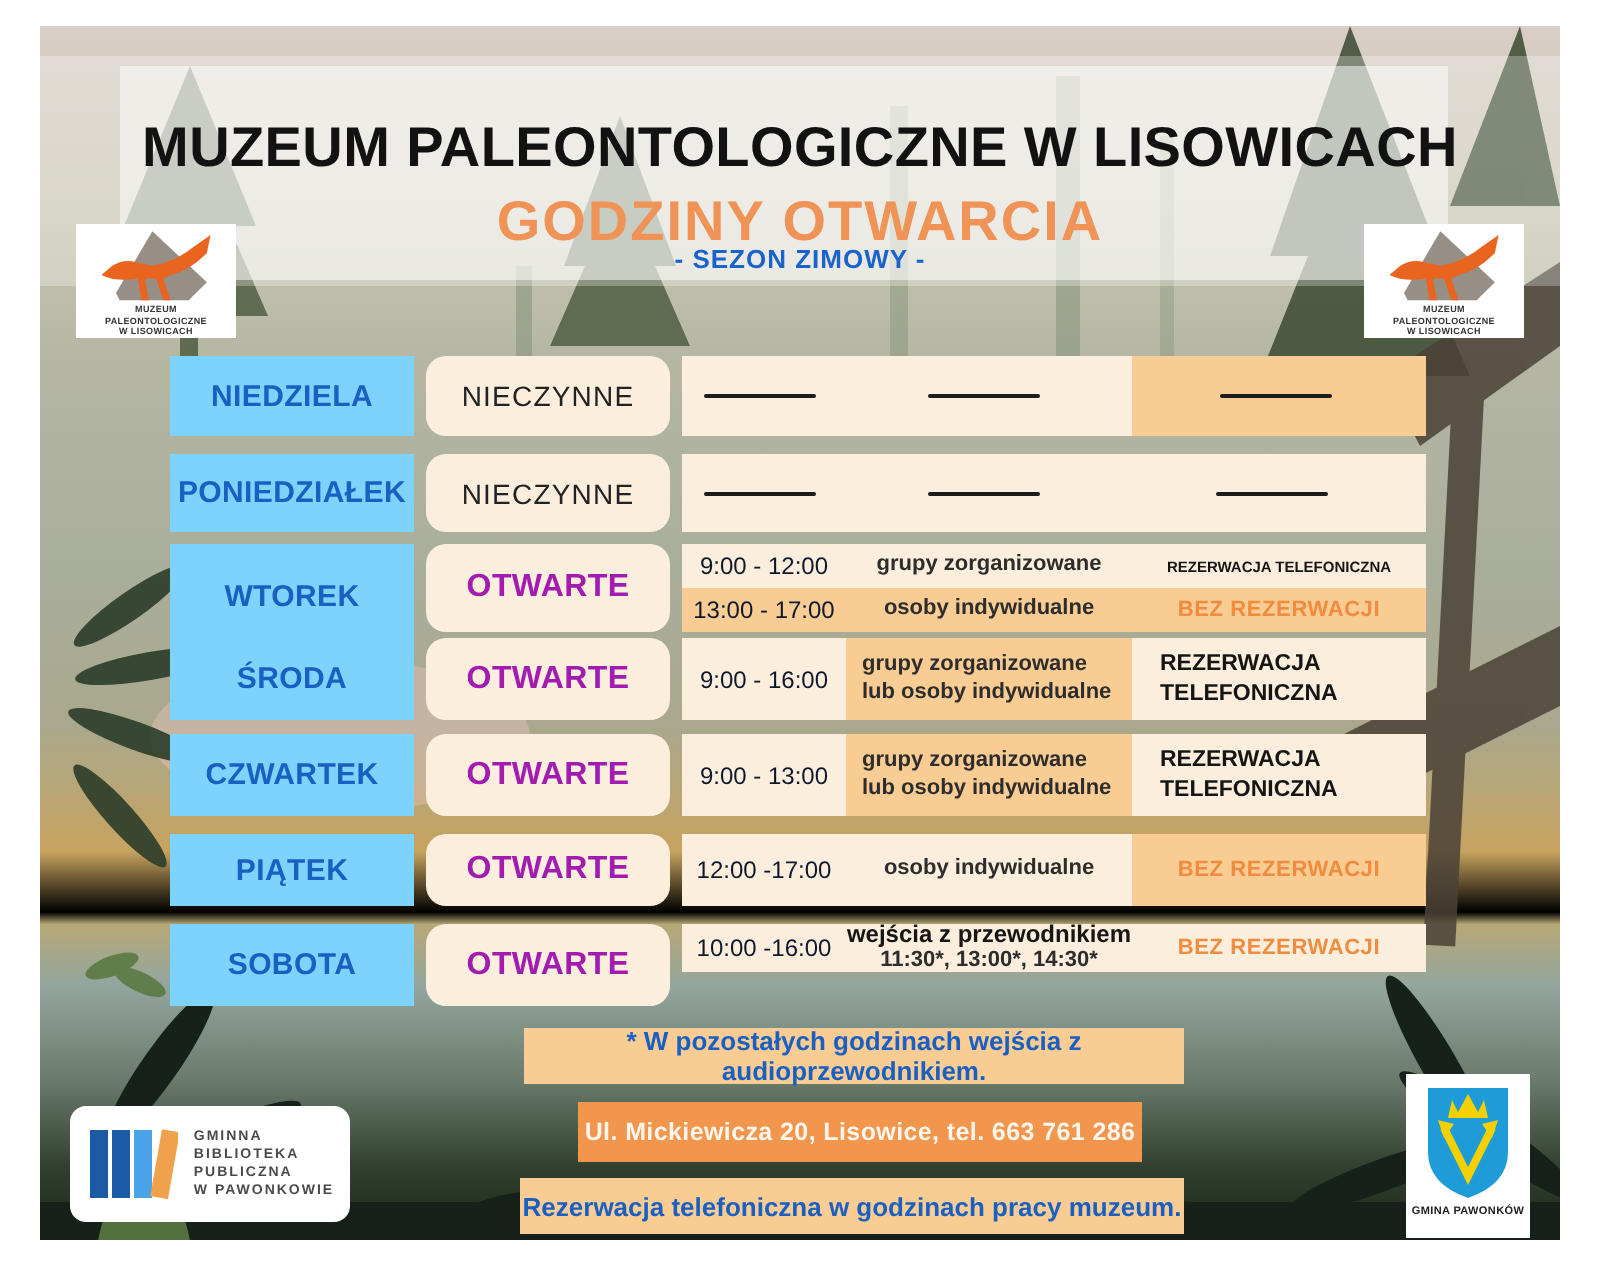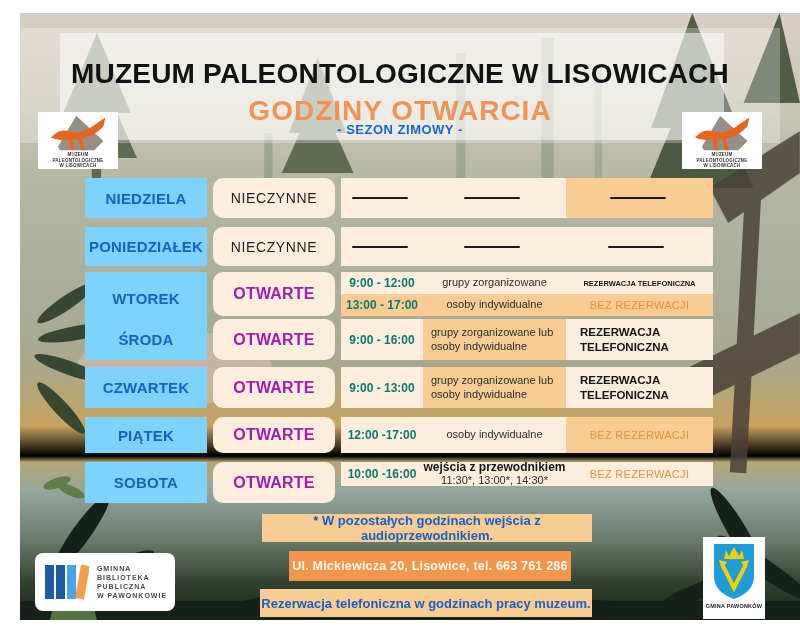--- a/index.html
+++ b/index.html
@@ -1,40 +1,40 @@
 <!DOCTYPE html>
 <html><head>
 <meta charset="utf-8">
 <style>
   html,body{margin:0;padding:0;}
   body{font-family:"Liberation Sans","DejaVu Sans",sans-serif;background:#fff;}
   #stage{position:relative;width:800px;height:640px;background:#ffffff;overflow:hidden;}
-  #poster{position:absolute;left:20px;top:13px;width:760px;height:607px;overflow:hidden;padding-left:20px;}
+  #poster{position:absolute;left:20px;top:13px;width:760px;height:607px;overflow:hidden;}
   #bg-svg{position:absolute;inset:0;width:100%;height:100%;}
   .overlay-wide{position:absolute;left:0;top:15px;width:760px;height:115px;background:rgba(255,255,255,0.28);}
   .overlay-band{position:absolute;left:40px;top:20px;width:664px;height:107px;background:rgba(255,255,255,0.52);}
   .hdr{position:absolute;left:40px;width:680px;text-align:center;}
   .title{top:45px;font-size:28px;font-weight:800;color:#121212;letter-spacing:0.2px;}
   .subtitle{top:82px;font-size:28px;font-weight:800;color:#ef9357;letter-spacing:1px;}
   .season{top:109px;font-size:13px;font-weight:800;color:#1a63cc;letter-spacing:0.5px;}
   .logo-box{position:absolute;width:80px;height:57px;background:#fff;display:flex;flex-direction:column;align-items:center;justify-content:flex-start;}
   .logo-caption{font-size:4.5px;font-weight:700;color:#333;text-align:center;line-height:1.25;letter-spacing:0.2px;}
   .cell{position:absolute;display:flex;align-items:center;justify-content:center;box-sizing:border-box;}
   .orange{background:#f8cc92;}
   .cream{background:#fbeedd;}
   .day{background:#7dd3fc;color:#1a5fc2;font-weight:800;font-size:15px;letter-spacing:0.2px;}
   .status{background:#fbeedd;color:#222;font-size:14px;letter-spacing:0.6px;border-radius:10px;}
   .status.open{font-weight:800;font-size:16px;color:#a21caf;letter-spacing:0.2px;}
   .zone{position:absolute;top:0;bottom:0;display:flex;flex-direction:column;align-items:center;justify-content:center;text-align:center;}
-  .t-time{font-weight:700;font-size:12px;color:#0f766e;}
-  .t-desc{font-size:11px;color:#2d2d2d;line-height:1.25;}
+  .t-time{font-weight:400;font-size:12px;color:#0f172a;}
+  .t-desc{font-size:11px;color:#2d2d2d;line-height:1.25;font-weight:bold;}
   .t-desc-bold{font-size:12px;font-weight:700;color:#151515;line-height:1.2;}
   .t-res{font-weight:800;font-size:11.5px;color:#151515;line-height:1.3;}
   .t-res-small{font-weight:800;font-size:7.5px;color:#151515;}
-  .t-res-orange{font-weight:400;font-size:11px;color:#ef8c3f;letter-spacing:0.3px;}
+  .t-res-orange{font-weight:700;font-size:11px;color:#ef8c3f;letter-spacing:0.3px;}
   .dash{position:absolute;top:50%;margin-top:-1px;width:56px;height:2px;background:#1c1c1c;border-radius:1px;}
   .note-bar{position:absolute;display:flex;align-items:center;justify-content:center;text-align:center;}
   .note-light{background:#f8cc92;color:#1a5fc2;font-weight:800;font-size:13px;}
   .note-deep{background:#f2954d;color:#fdf6ec;font-weight:800;font-size:12.5px;letter-spacing:0.2px;}
   .lib-box{position:absolute;left:15px;top:540px;width:140px;height:58px;background:#fff;border-radius:8px;display:flex;align-items:center;justify-content:center;gap:8px;}
   .lib-text{display:flex;flex-direction:column;gap:2px;}
   .lib-line{font-size:7px;font-weight:800;color:#4a4a4a;letter-spacing:1px;}
   .gmina-box{position:absolute;left:683px;top:524px;width:62px;height:82px;background:#fff;display:flex;flex-direction:column;align-items:center;justify-content:flex-start;padding-top:5px;box-sizing:border-box;}
   .gmina-caption{font-size:5.5px;font-weight:800;color:#222;margin-top:3px;letter-spacing:0.2px;}
 </style>

